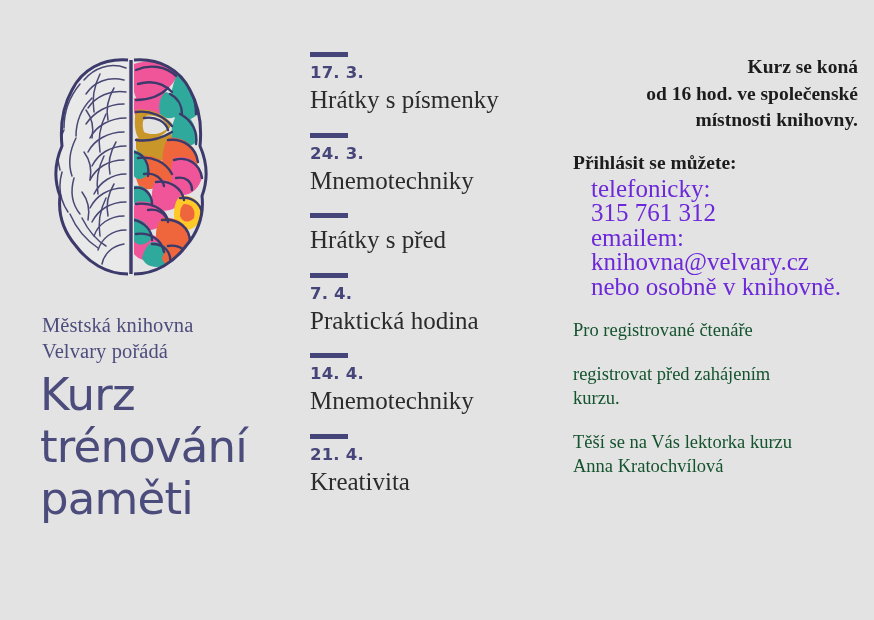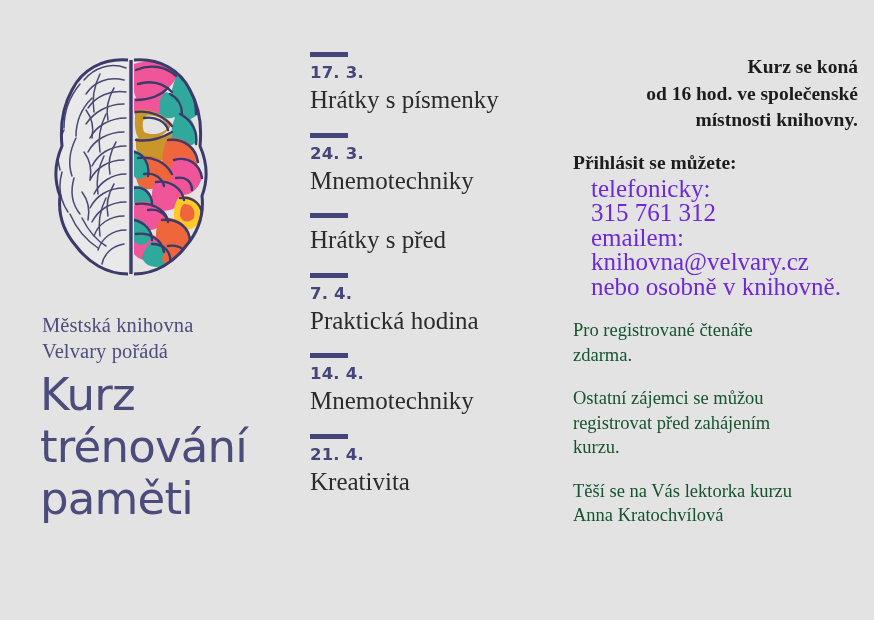--- a/index.html
+++ b/index.html
@@ -345,25 +345,23 @@
     <div id="contact-list">
       <span class="contact-row">telefonicky:</span>
       <span class="contact-row">315 761 312</span>
       <span class="contact-row">emailem:</span>
       <span class="contact-row">knihovna@velvary.cz</span>
       <span class="contact-row">nebo osobně v knihovně.</span>
     </div>
 
     <div class="info-para">
       <span class="para-row">Pro registrované čtenáře</span>
-      <span class="para-row">zdarma.</span>
     </div>
 
     <div class="info-para">
-      <span class="para-row">Ostatní zájemci se můžou</span>
       <span class="para-row">registrovat před zahájením</span>
       <span class="para-row">kurzu.</span>
     </div>
 
     <div class="info-para">
       <span class="para-row">Těší se na Vás lektorka kurzu</span>
       <span class="para-row">Anna Kratochvílová</span>
     </div>
   </div>
 

